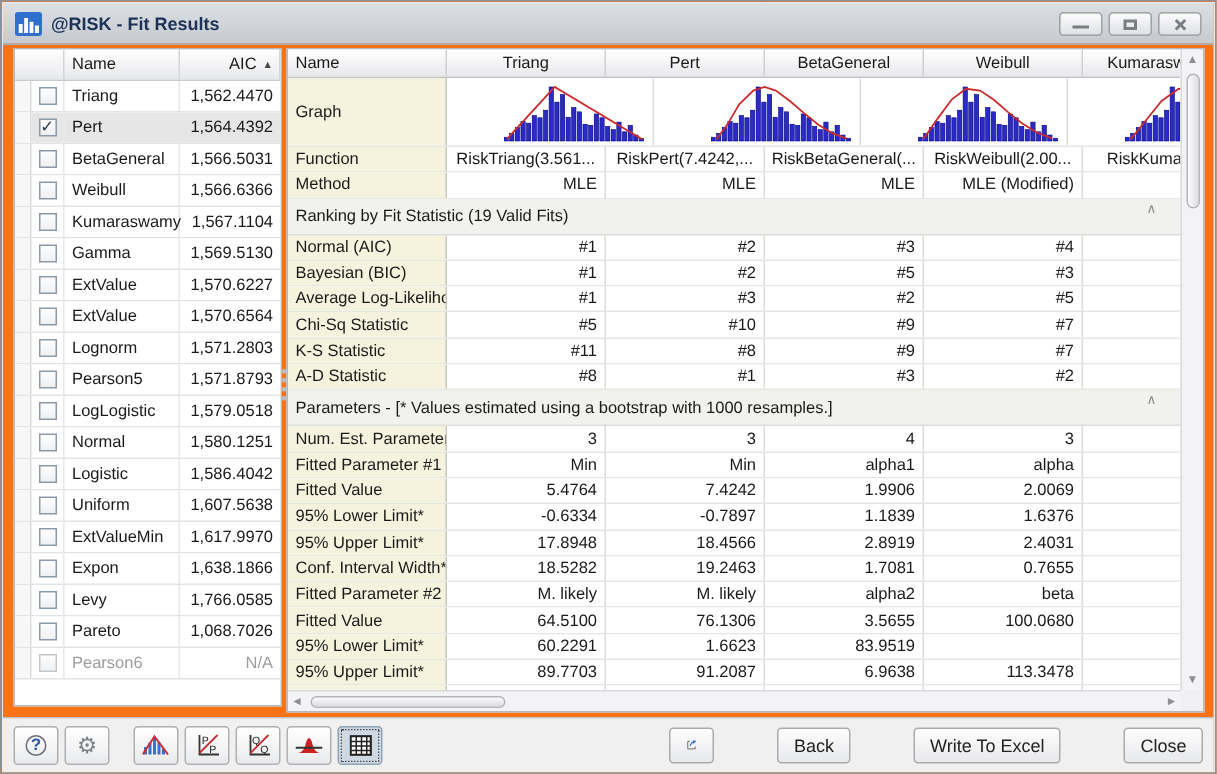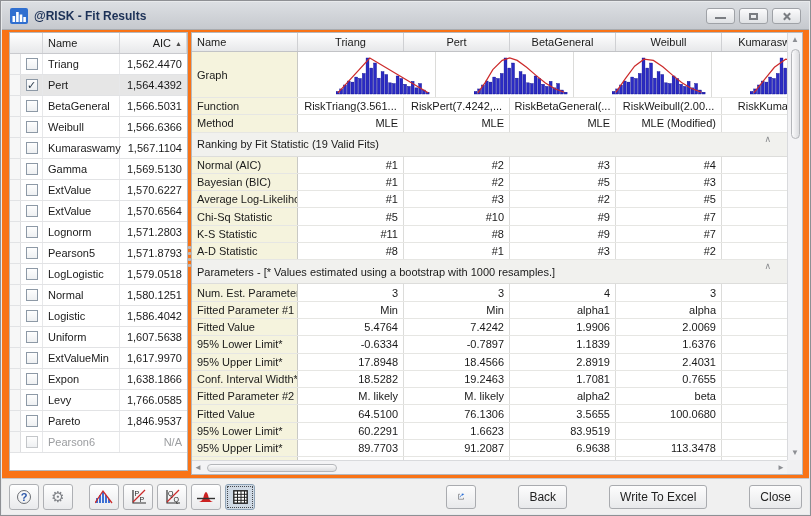--- a/index.html
+++ b/index.html
@@ -280,21 +280,21 @@
           </div>
           <div class="ln">Levy</div>
           <div class="la">1,766.0585</div>
         </div>
         <div class="lr">
           <div class="lg"></div>
           <div class="lcb-wrap">
             <div class="cb"></div>
           </div>
           <div class="ln">Pareto</div>
-          <div class="la">1,846.9537</div>
+          <div class="la">1,068.7026</div>
         </div>
         <div class="lr dis">
           <div class="lg"></div>
           <div class="lcb-wrap">
             <div class="cb"></div>
           </div>
           <div class="ln">Pearson6</div>
           <div class="la">N/A</div>
         </div>
       </div>

